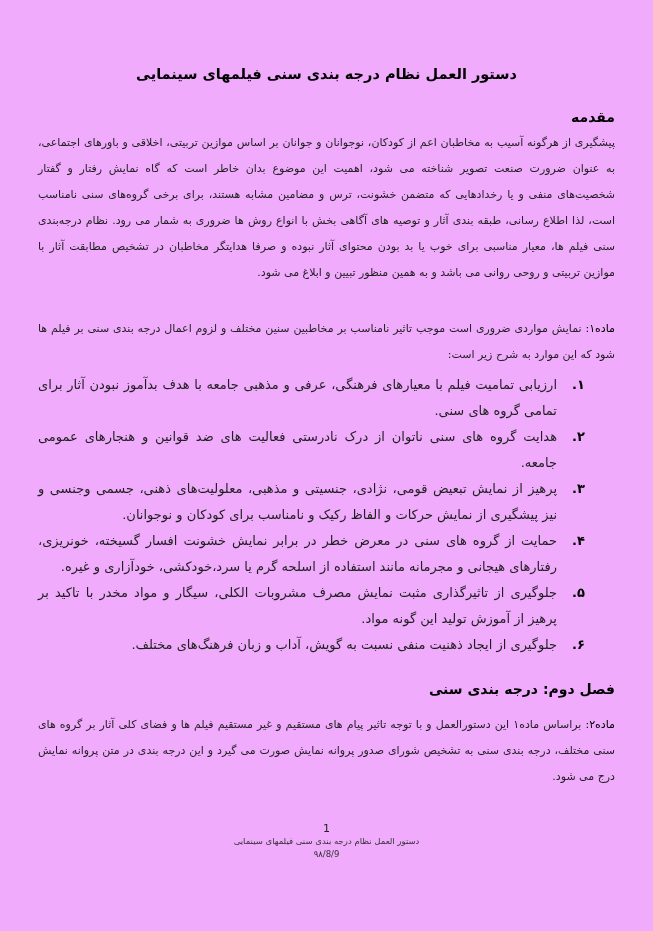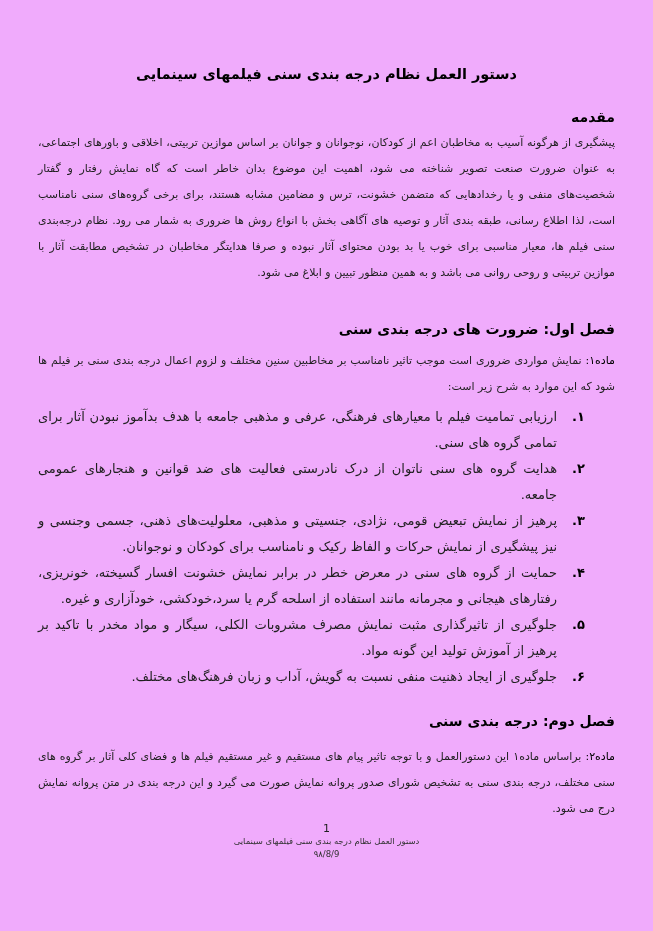--- a/index.html
+++ b/index.html
@@ -89,21 +89,20 @@
 <div class="page">
 
   <h1 class="doc-title">دستور العمل  نظام درجه بندی سنی فیلمهای سینمایی</h1>
 
   <div class="intro-block">
     <div class="section-heading">مقدمه</div>
     <p class="body-par">پیشگیری از هرگونه آسیب به مخاطبان اعم از کودکان، نوجوانان و جوانان بر اساس موازین تربیتی، اخلاقی و باورهای اجتماعی،  به عنوان ضرورت صنعت تصویر شناخته می شود، اهمیت این موضوع بدان خاطر است که گاه نمایش رفتار و گفتار شخصیت‌های منفی و یا رخدادهایی که متضمن خشونت، ترس و مضامین مشابه هستند، برای برخی گروه‌های سنی نامناسب است، لذا اطلاع رسانی، طبقه بندی آثار و توصیه های آگاهی بخش با انواع روش ها ضروری به شمار می رود. نظام درجه‌بندی سنی فیلم ها، معیار مناسبی برای خوب یا بد بودن محتوای آثار نبوده و صرفا هدایتگر مخاطبان در تشخیص مطابقت آثار با موازین تربیتی و روحی روانی می باشد و به همین منظور تبیین و ابلاغ می شود.</p>
   </div>
 
   <div class="chapter1-block">
-    <div class="section-heading chapter-heading-row">فصل اول: ضرورت های درجه بندی سنی</div>
     <p class="body-par"><span class="article-label">ماده۱:</span><span> نمایش مواردی ضروری است موجب تاثیر نامناسب بر مخاطبین سنین مختلف و لزوم اعمال درجه بندی سنی بر فیلم ها شود که این موارد به شرح زیر است:</span></p>
 
     <div class="numbered-list">
       <div class="list-item">
         <span class="list-num">۱.</span>
         <span>ارزیابی تمامیت فیلم با معیارهای فرهنگی، عرفی و مذهبی جامعه با هدف بدآموز نبودن آثار برای تمامی گروه های سنی.</span>
       </div>
       <div class="list-item">
         <span class="list-num">۲.</span>
         <span>هدایت گروه های سنی  ناتوان از درک نادرستی  فعالیت های ضد قوانین و هنجارهای عمومی جامعه.</span>

